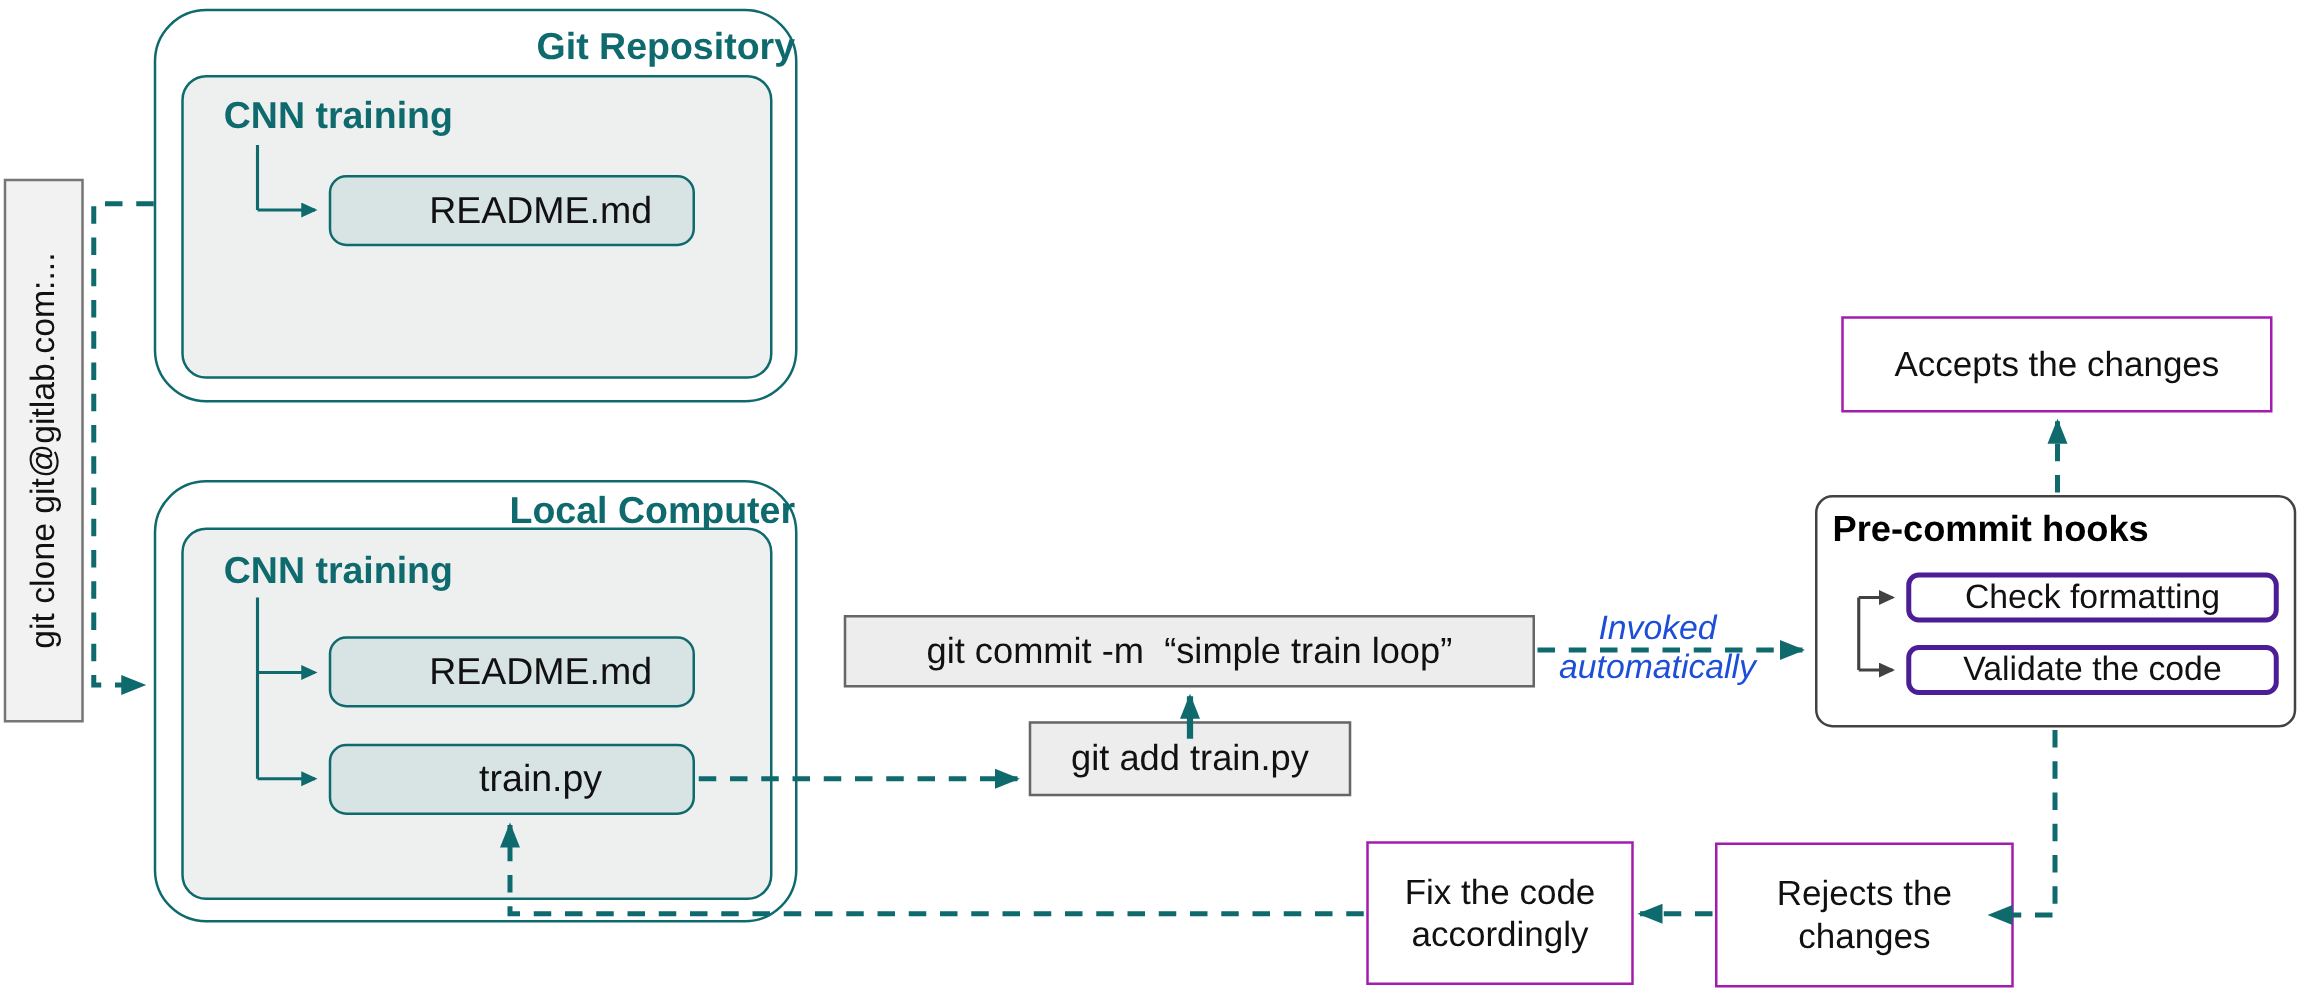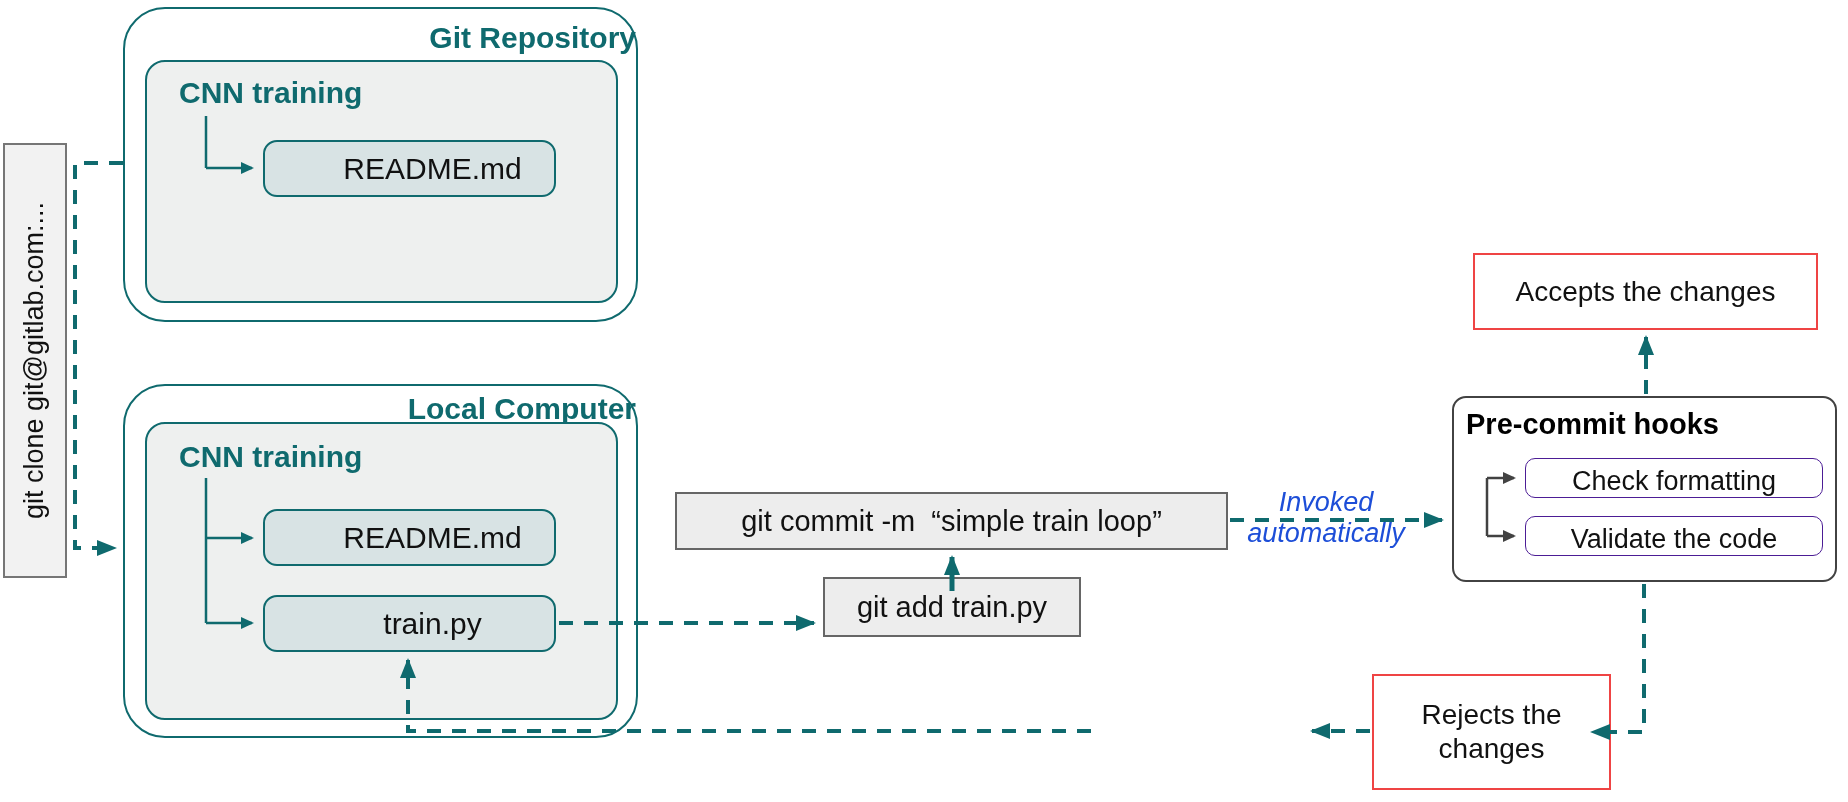--- a/index.html
+++ b/index.html
@@ -20,30 +20,30 @@
     font-size:30px;color:#111111;padding-left:46px;
   }
   
   .cmd-box{
     border:2px solid #666666;background:#ededed;
     display:flex;align-items:center;justify-content:center;
     font-size:29px;color:#111111;white-space:pre;
   }
   
   .plain-box{
-    border:2px solid #ef4444;background:#ffffff;
+    border:2px solid #a21caf;background:#ffffff;
     display:flex;align-items:center;justify-content:center;
     font-size:28px;color:#111111;text-align:center;line-height:1.2;
   }
   
   .hooks-box{border:2px solid #424242;border-radius:14px;background:#ffffff;}
   .hooks-title{color:#000000;font-weight:bold;font-size:29px;padding:10px 0 0 12px;}
   .hook-item{
-    border:1px solid #4c1d95;border-radius:10px;background:#ffffff;
-    display:flex;align-items:flex-end;justify-content:center;
+    border:4px solid #4c1d95;border-radius:10px;background:#ffffff;
+    display:flex;align-items:flex-start;justify-content:center;
     font-size:27px;color:#111111;
   }
   
   .side-label{
     border:2px solid #767676;background:#f2f2f2;
     display:flex;align-items:center;justify-content:center;
   }
   .side-label span{
     transform:rotate(-90deg);white-space:nowrap;
     font-size:27px;color:#111111;
@@ -107,20 +107,23 @@
   <div class="abs hook-item" style="left:1525px;top:516px;width:298px;height:40px;">
     <span>Validate the code</span>
   </div>
 
   <div class="abs plain-box" style="left:1473px;top:253px;width:345px;height:77px;">
     <span>Accepts the changes</span>
   </div>
   <div class="abs plain-box" style="left:1372px;top:674px;width:239px;height:116px;">
     <span>Rejects the changes</span>
   </div>
+  <div class="abs plain-box" style="left:1093px;top:673px;width:214px;height:115px;">
+    <span>Fix the code accordingly</span>
+  </div>
 
   <svg id="wires" width="1848" height="802" viewBox="0 0 1848 802">
     <defs>
       <marker id="mBig" markerUnits="userSpaceOnUse" markerWidth="24" markerHeight="20" refX="19" refY="9" orient="auto">
         <path d="M1,1 L21,9 L1,17 Z" fill="#0f6a6e"></path>
       </marker>
       <marker id="mSmallTeal" markerUnits="userSpaceOnUse" markerWidth="16" markerHeight="14" refX="11" refY="6" orient="auto">
         <path d="M0,0 L13,6 L0,12 Z" fill="#0f6a6e"></path>
       </marker>
       <marker id="mSmallDark" markerUnits="userSpaceOnUse" markerWidth="16" markerHeight="14" refX="11" refY="6" orient="auto">

